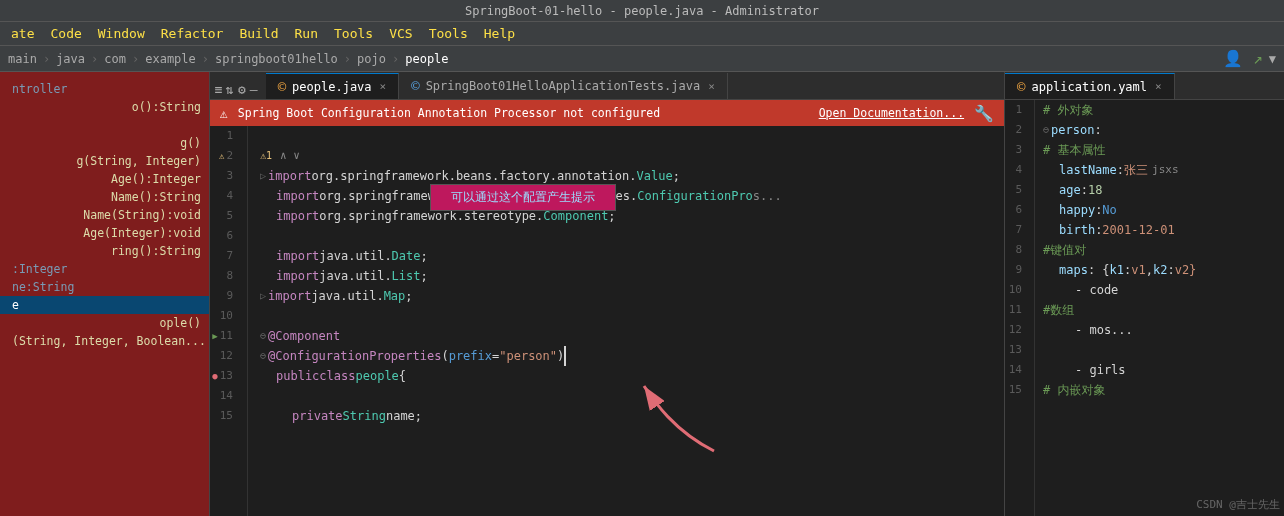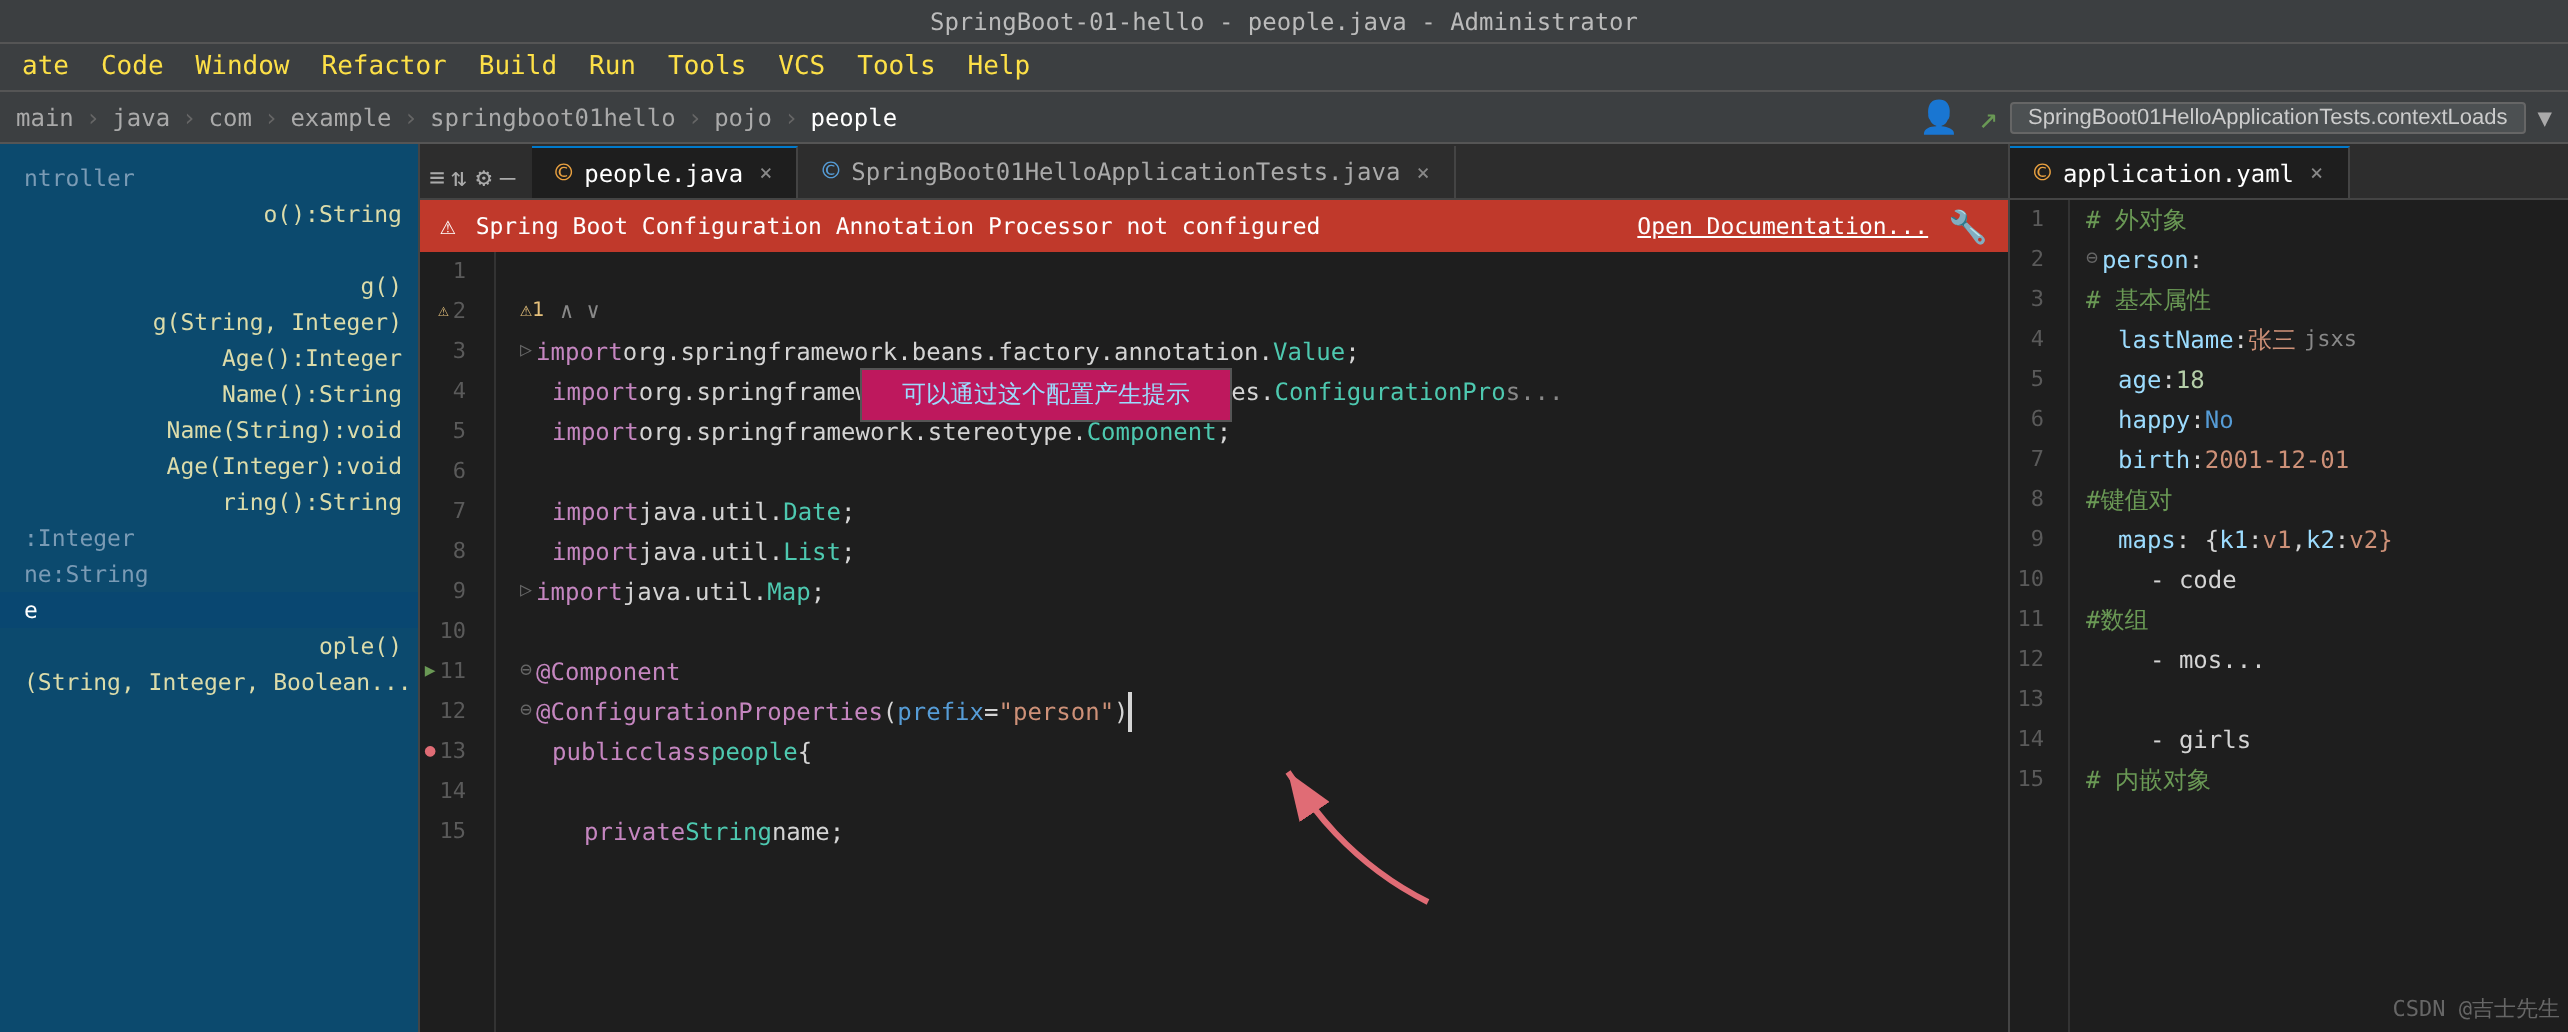--- a/index.html
+++ b/index.html
@@ -75,21 +75,21 @@
 
     
     .main-layout {
       display: flex;
       height: calc(516px - 22px - 24px - 26px);
     }
 
     
     .sidebar {
       width: 210px;
-      background: #0c4a6e;
+      background: #7f1d1d;
       border-right: 1px solid #444;
       overflow: hidden;
       flex-shrink: 0;
     }
     .sidebar-item {
       padding: 2px 8px 2px 12px;
       color: #9cdcfe;
       font-size: 11.5px;
       cursor: pointer;
       white-space: nowrap;
@@ -312,21 +312,20 @@
   <span class="nav-item">example</span>
   <span class="nav-sep">›</span>
   <span class="nav-item">springboot01hello</span>
   <span class="nav-sep">›</span>
   <span class="nav-item">pojo</span>
   <span class="nav-sep">›</span>
   <span class="nav-item active">people</span>
   <div class="nav-right">
     <span style="color:#aaa;font-size:16px;">👤</span>
     <span style="color:#6a9955;font-size:16px;margin-left:4px;">↗</span>
-    <button class="nav-btn">SpringBoot01HelloApplicationTests.contextLoads</button>
     <span style="color:#aaa;">▼</span>
   </div>
 </div>
 
 <div class="main-layout">
 
   <div class="sidebar">
     <div style="height:8px;"></div>
     <div class="sidebar-item dim">ntroller</div>
     <div class="sidebar-item method">o():String</div>

